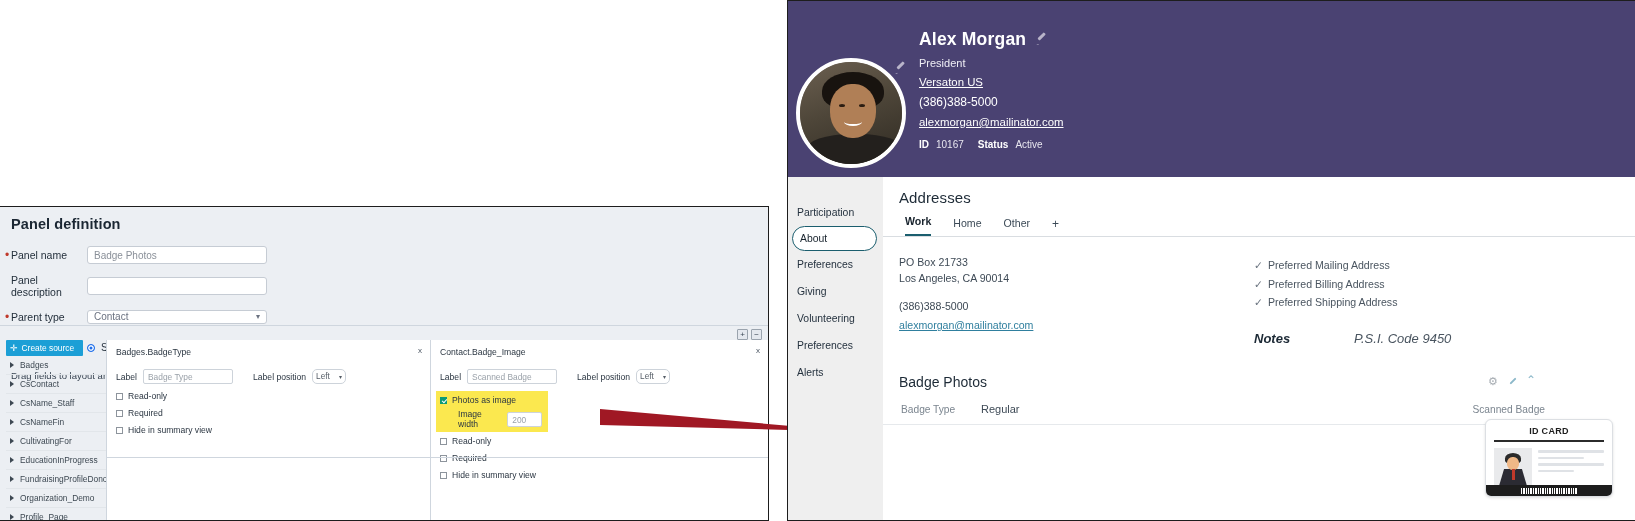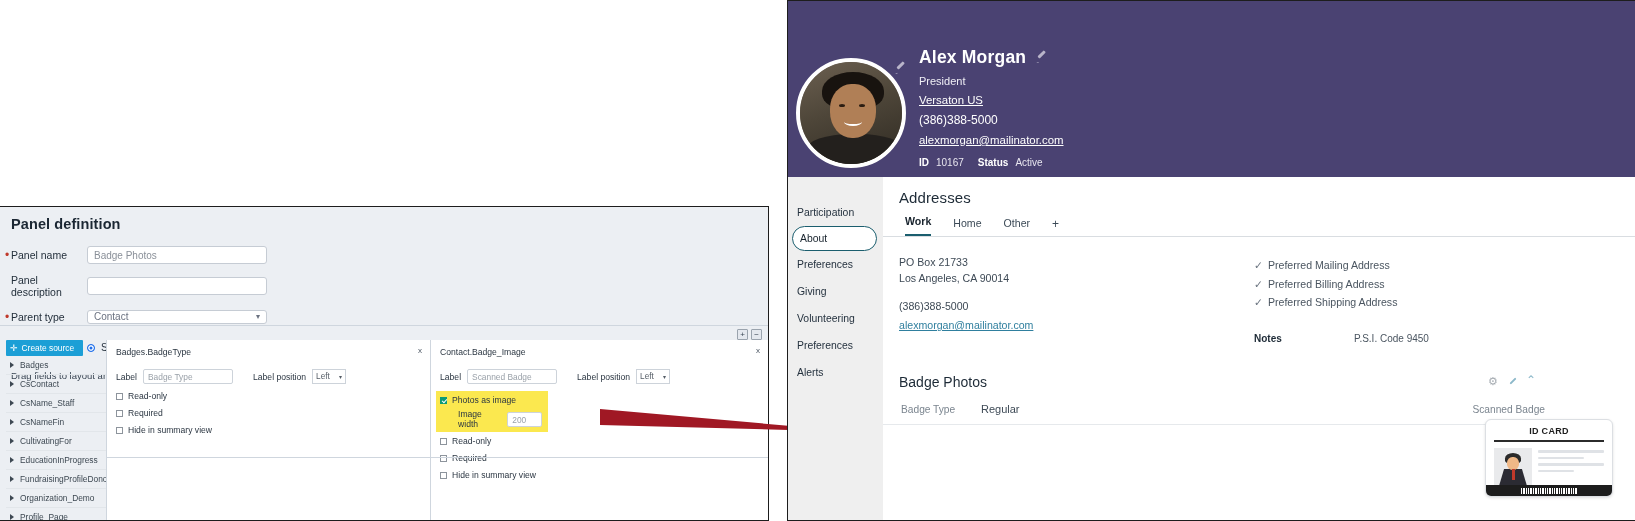--- a/index.html
+++ b/index.html
@@ -95,21 +95,21 @@
   .fc-close {
     position:absolute; right:8px; top:6px; font-size:8px; color:#4a5562;
   }
   .fc-row { display:flex; align-items:center; gap:6px; margin-bottom:7px; }
   .fc-lab { font-size:8.6px; color:#2b3642; }
   .fc-input {
     width:90px; height:15px; border:1px solid #cdd3da; border-radius:2px;
     background:#fff; font-size:8.4px; color:#9aa1a9; padding:0 4px; line-height:14px;
   }
   .fc-sel {
-    width:34px; height:15px; border:1px solid #cdd3da; border-radius:0;
+    width:34px; height:15px; border:1px solid #cdd3da; border-radius:5px;
     background:#fff; font-size:8.2px; color:#555d66; padding:0 3px;
     display:flex; align-items:center; justify-content:space-between;
   }
   .fc-check { display:flex; align-items:center; gap:5px; margin-bottom:7px; font-size:8.6px; color:#2b3642; }
   .cbox {
     width:7px; height:7px; border:1px solid #8d949c; background:#fff;
     display:inline-block; flex:none;
   }
   .cbox.on { background:#0e9b76; border-color:#0e9b76; position:relative; }
   .cbox.on::after {
@@ -154,21 +154,21 @@
   #avatar .skin { position:absolute; left:30px; top:22px; width:46px; height:54px;
     border-radius:46% 46% 48% 48%; background:#b07f56; }
   #avatar .eyeL, #avatar .eyeR { position:absolute; top:42px; width:6px; height:3px;
     border-radius:50%; background:#2b1d12; }
   #avatar .eyeL { left:39px; } #avatar .eyeR { left:59px; }
   #avatar .smile { position:absolute; left:44px; top:56px; width:18px; height:8px;
     border-bottom:2.5px solid #fff; border-radius:0 0 50% 50%; }
   #avatar .shirt { position:absolute; left:6px; bottom:-4px; width:98px; height:34px;
     border-radius:46% 46% 0 0; background:#23201d; }
 
-  #crm-head-text { position:absolute; left:131px; top:46px; color:#fff; }
+  #crm-head-text { position:absolute; left:131px; top:28px; color:#fff; }
   #crm-name { font-size:17.5px; font-weight:bold; letter-spacing:.2px; display:flex;
     align-items:center; gap:10px; }
   .pencil { display:inline-block; width:11px; height:11px; position:relative; }
   .pencil::before {
     content:""; position:absolute; left:1px; top:1px; width:9px; height:2.6px;
     background:#b9b4c9; transform:rotate(-45deg); border-radius:1px;
   }
   .pencil::after {
     content:""; position:absolute; left:0px; top:8px; width:3px; height:3px;
     background:#b9b4c9; clip-path:polygon(0 100%,100% 60%,60% 100%);
@@ -205,21 +205,21 @@
 
   #addr-cols { display:flex; padding:17px 0 0 16px; }
   #addr-left { width:355px; font-size:10.6px; color:#3e4a56; line-height:16px; }
   #addr-left .line { }
   #addr-contact { margin-top:12px; }
   #addr-contact .ph { color:#3e4a56; }
   #addr-contact .em { color:#2f7f9e; text-decoration:underline; margin-top:3px; display:block; }
   #addr-right { font-size:10.6px; color:#4a5560; line-height:18.5px; padding-top:2px; }
   .pref { display:flex; gap:5px; }
   .pref .tick { color:#6b7580; }
-  #notes-row { display:flex; margin-top:18px; font-size:10px; }
+  #notes-row { display:flex; margin-top:18px; font-size:13px;font-style:italic; }
   #notes-label { font-weight:bold; color:#1d2a36; width:100px; }
   #notes-value { color:#4a5560; }
 
   #badge-sec { margin-top:26px; position:relative; }
   #badge-head { display:flex; align-items:center; padding:0 0 0 16px; }
   #badge-title { font-size:14px; color:#1d2a36; }
   #badge-icons { position:absolute; right:98px; top:5px; display:flex; gap:9px; align-items:center; }
   .bi { width:10px; height:10px; opacity:.55; }
   .gear { position:relative; }
   .gear::before { content:"\2699"; font-size:11px; color:#5a6570; position:absolute; top:-4px; left:-1px; }

